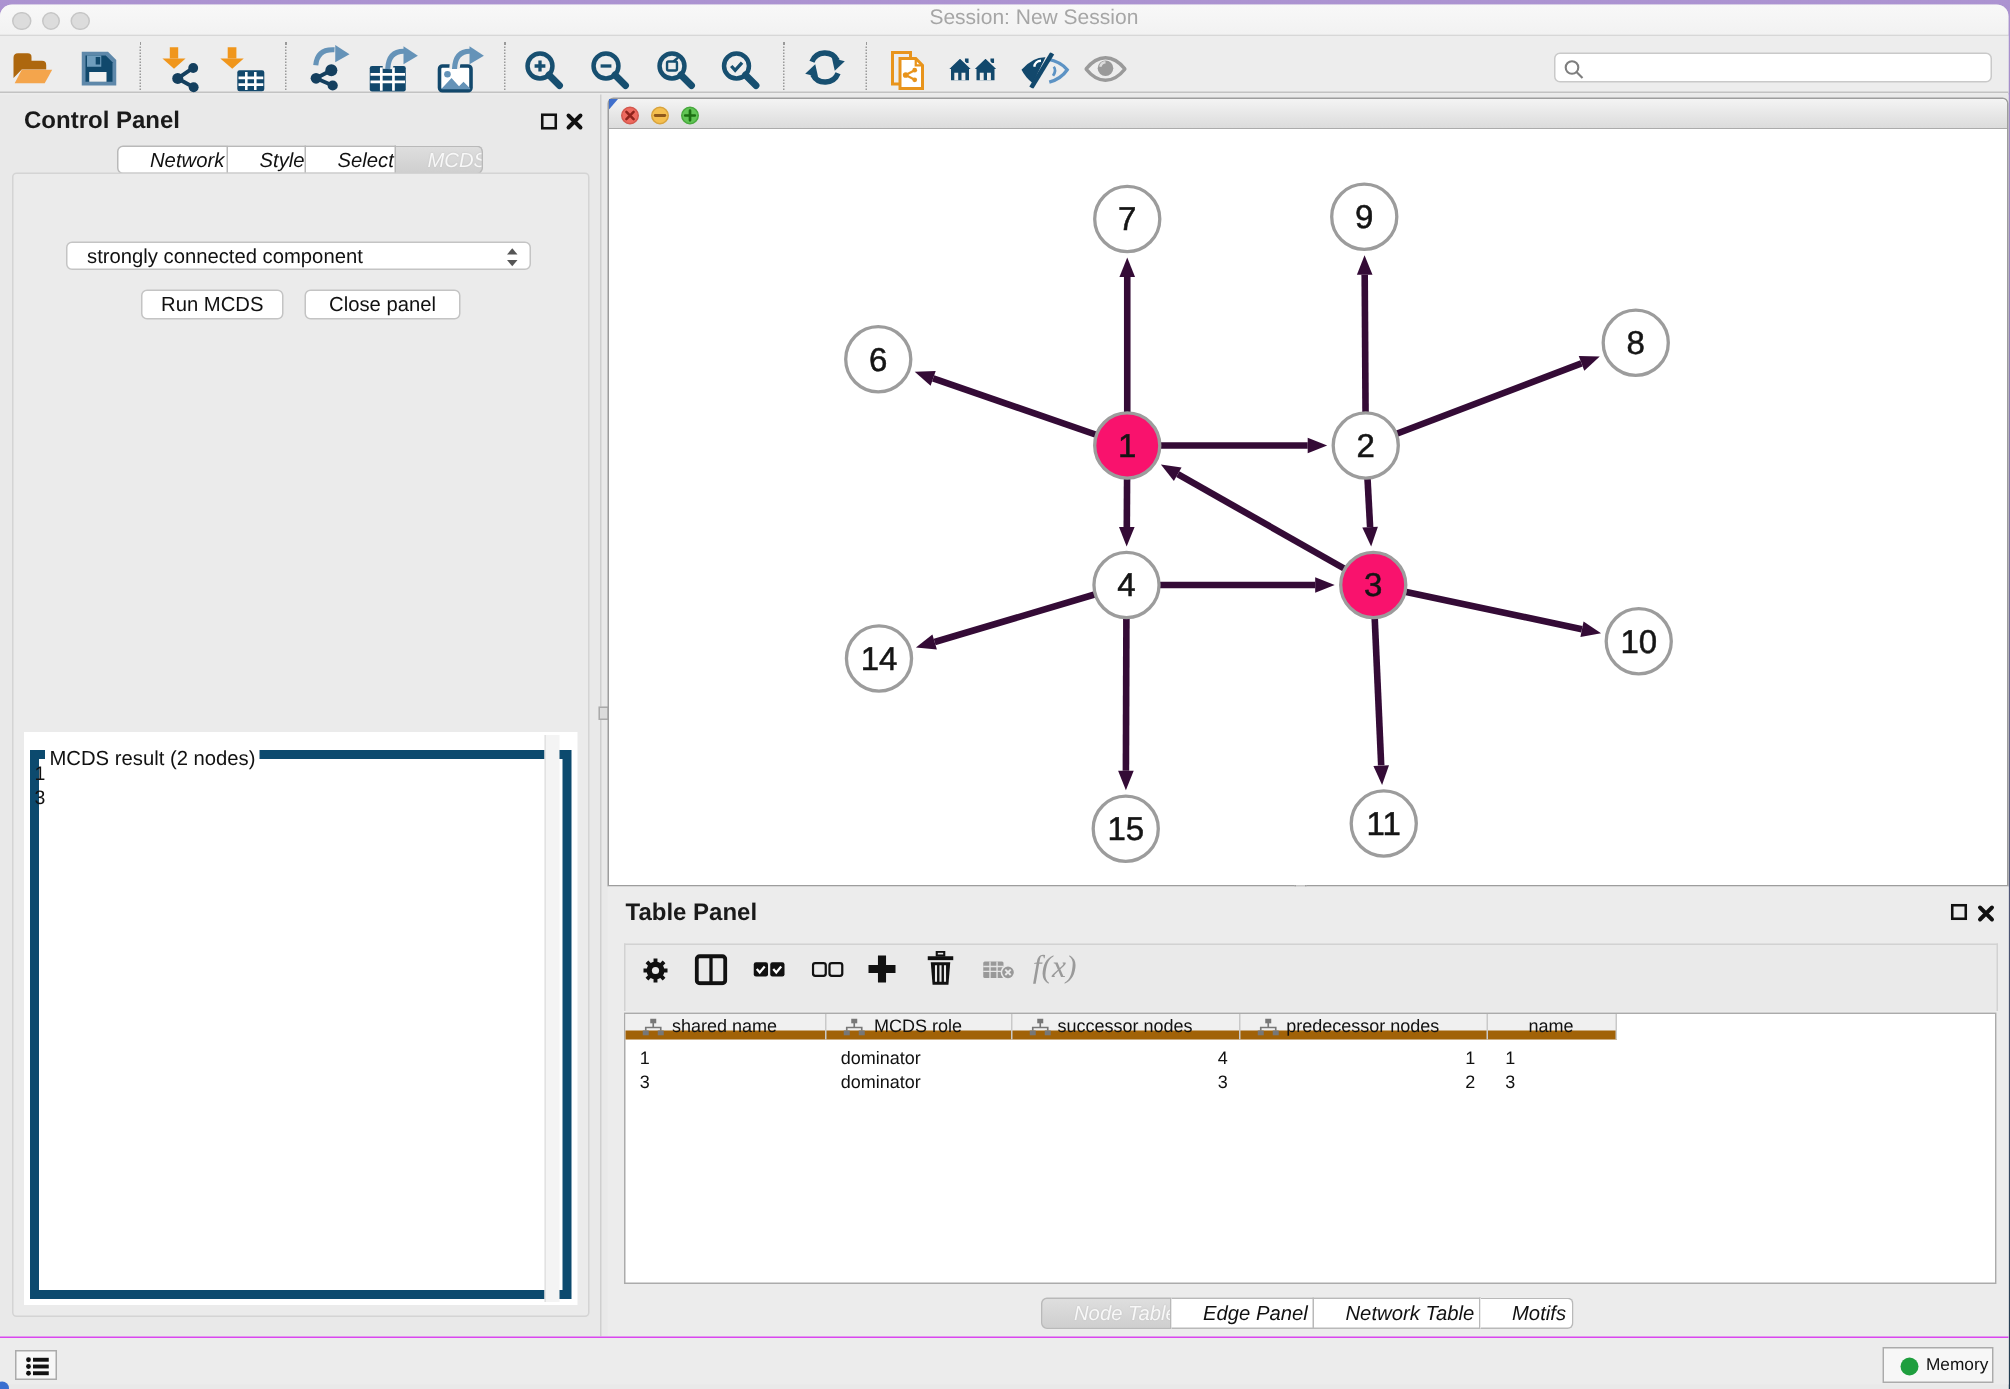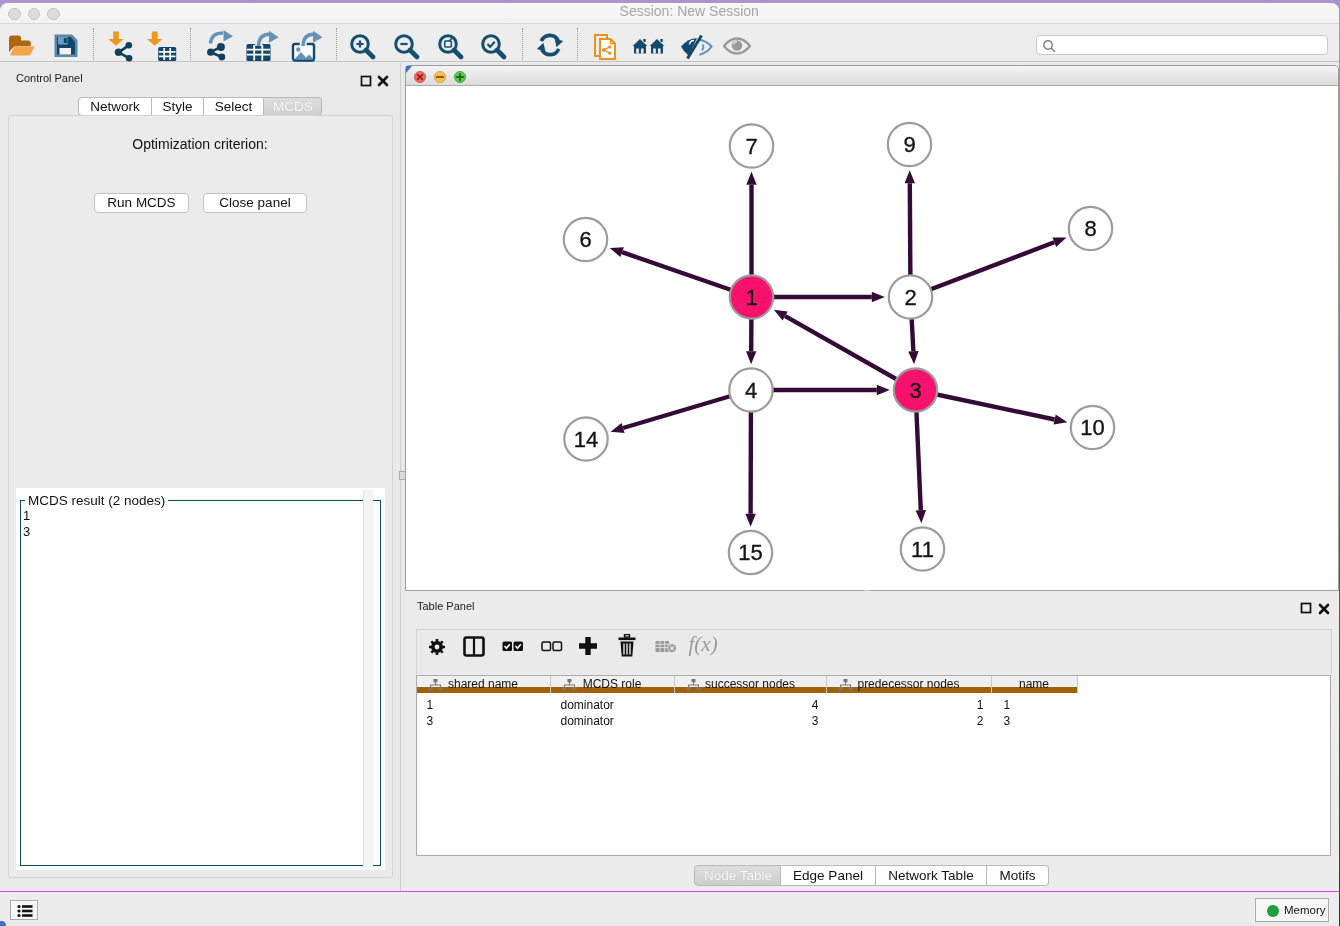--- a/index.html
+++ b/index.html
@@ -9,33 +9,33 @@
 .tl{position:absolute;top:4.5px;width:12.5px;height:12.5px;border-radius:50%;background:#dcdcdc;border:1px solid #c6c6c6;}
 #title{position:absolute;top:0;width:100%;text-align:center;color:#a6a6a6;font-size:14px;padding-left:40px;}
 #toolbar{position:absolute;left:0;top:21px;width:100%;height:38px;background:#ededed;border-bottom:1px solid #c2c2c2;}
 .sep{position:absolute;top:4px;height:32px;width:0;border-left:1px dotted #9a9a9a;}
 .ticon{position:absolute;top:6px;}
 #search{position:absolute;left:1036px;top:11px;width:292px;height:20px;background:#fff;border:1px solid #c9c9c9;border-radius:4px;}
 #main{position:absolute;left:0;top:60px;width:100%;height:863px;background:#e9e9e9;}
 .tree{position:absolute;left:11px;top:3px;width:15px;height:12px;}
 
 #cpanel{position:absolute;left:0;top:0;width:400px;height:828px;}
-.phead{font-size:11px;color:#1a1a1a;}
+.phead{font-size:16px;color:#1a1a1a;font-weight:bold;}
 .wicon{position:absolute;}
 .tabrow{position:absolute;display:flex;}
-.tab{height:19px;white-space:nowrap;overflow:hidden;font-size:13.5px;color:#111;background:#fff;border:1px solid #b9b9b9;border-left:none;text-align:center;line-height:17px;padding:0 9px;}
+.tab{height:19px;white-space:nowrap;overflow:hidden;font-size:13.5px;color:#111;background:#fff;border:1px solid #b9b9b9;border-left:none;text-align:center;line-height:17px;padding:0 21px;font-style:italic;}
 .tab.first{border-left:1px solid #b9b9b9;border-radius:4px 0 0 4px;}
 .tab.last{border-radius:0 4px 4px 0;}
 .tab.sel{background:linear-gradient(#dedede,#cfcfcf);color:#f8f8f8;text-shadow:0 0 1px #bbb;}
 #cptabpanel{position:absolute;left:8px;top:52px;width:385px;height:763px;border:1px solid #d4d4d4;border-radius:3px;background:#ebebeb;}
 #optlabel{position:absolute;left:0;top:73px;width:400px;text-align:center;font-size:14px;color:#111;}
 #optsel{position:absolute;left:44px;top:98px;width:310px;height:19px;background:#fff;border:1px solid #c4c4c4;border-radius:4px;font-size:13.5px;color:#111;line-height:17px;padding-left:13px;}
 .btn{position:absolute;height:20px;background:#fff;border:1px solid #c4c4c4;border-radius:4px;font-size:13.5px;color:#111;text-align:center;line-height:18px;}
 #mcdswhite{position:absolute;left:16px;top:425px;width:369px;height:382px;background:#fff;}
-#mcdsfs{position:absolute;left:4px;top:12px;right:4px;bottom:4px;border:1px solid #0c4a6e;}
+#mcdsfs{position:absolute;left:4px;top:12px;right:4px;bottom:4px;border:6px solid #0c4a6e;}
 #mcdsleg{position:absolute;left:4px;top:-8px;background:#fff;font-size:13.5px;color:#111;padding:0 3px;}
 #mcdstext{position:absolute;left:7px;top:20px;font-size:13px;color:#111;line-height:16px;}
 #mcdssb{position:absolute;right:12px;top:2px;width:10px;bottom:2px;background:#f4f4f4;border-left:1px solid #e2e2e2;}
 
 #vsplit{position:absolute;left:400px;top:0;width:4.5px;height:828px;background:#e9e9e9;border-left:1px solid #cfcfcf;}
 #vshandle{position:absolute;left:-2px;top:408px;width:7px;height:9px;background:#dcdcdc;border:1px solid #aaa;}
 
 #nwin{position:absolute;left:404.5px;top:2px;width:934px;height:526px;background:#fff;border:1px solid #9d9d9d;border-radius:4px 4px 0 0;}
 #ntitle{position:absolute;left:0;top:0;width:100%;height:20px;background:linear-gradient(#f4f4f4,#dcdcdc);border-bottom:1px solid #ababab;border-radius:4px 4px 0 0;}
 #ntitletext{position:absolute;top:3px;width:100%;text-align:center;font-size:13px;color:#222;}
@@ -214,21 +214,26 @@
       <svg class="wicon" style="left:377px;top:12px" width="12" height="12" viewBox="0 0 12 12">
           <path d="M2 2 L10 10 M10 2 L2 10" stroke="#111" stroke-width="2.6" stroke-linecap="round"></path>
         </svg>
       <div class="tabrow" style="left:78px;top:34px">
         <div class="tab first" style="width:74px">Network</div>
         <div class="tab" style="width:52px">Style</div>
         <div class="tab" style="width:60px">Select</div>
         <div class="tab last sel" style="width:58px">MCDS</div>
       </div>
       <div id="cptabpanel"></div>
-      <div id="optlabel">Optimization criterion:</div>
+      <div id="optsel">strongly connected component
+        <svg style="position:absolute;right:7px;top:3px" width="9" height="13" viewBox="0 0 9 13">
+          <path d="M4.5 0.5 L8 4.7 H1 Z" fill="#555"></path>
+          <path d="M4.5 12.5 L8 8.3 H1 Z" fill="#555"></path>
+        </svg>
+      </div>
       <div class="btn" style="left:94px;top:130px;width:95px">Run MCDS</div>
       <div class="btn" style="left:203px;top:130px;width:104px">Close panel</div>
       <div id="mcdswhite">
         <div id="mcdsfs">
             <div id="mcdsleg">MCDS result (2 nodes)</div>
           </div>
         <div id="mcdstext">1<br>3</div>
         <div id="mcdssb"></div>
       </div>
     </div>

